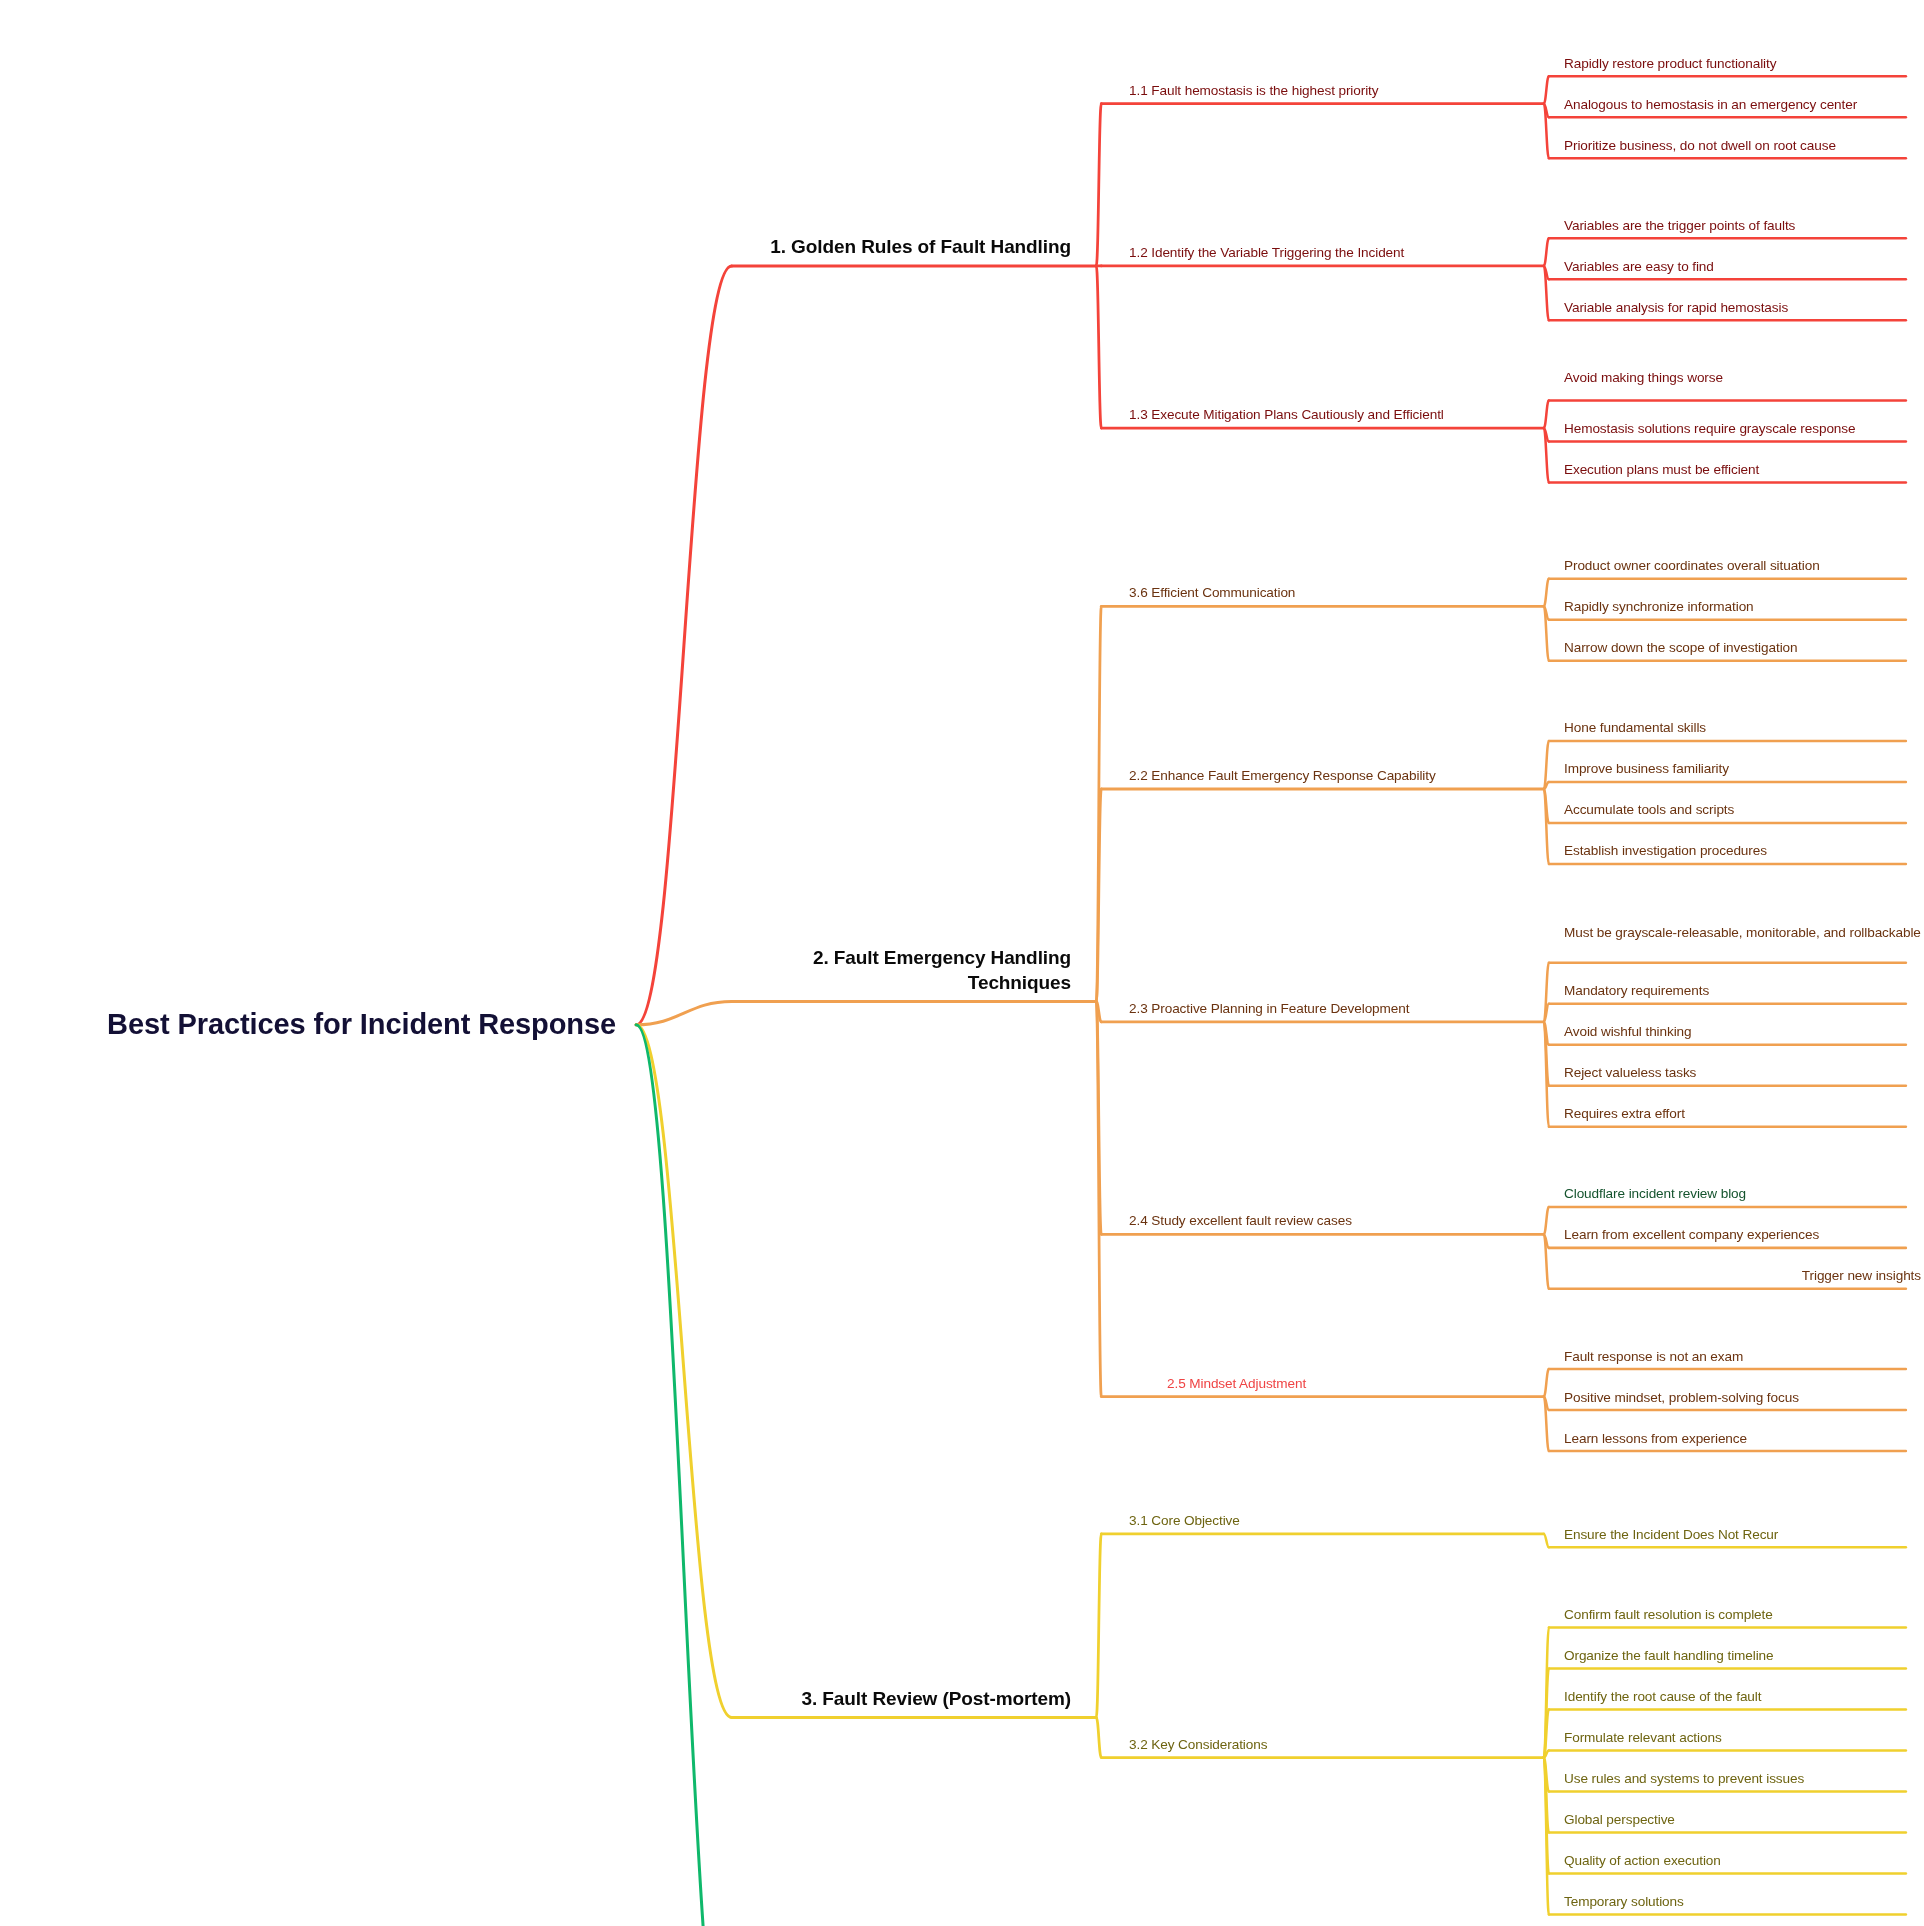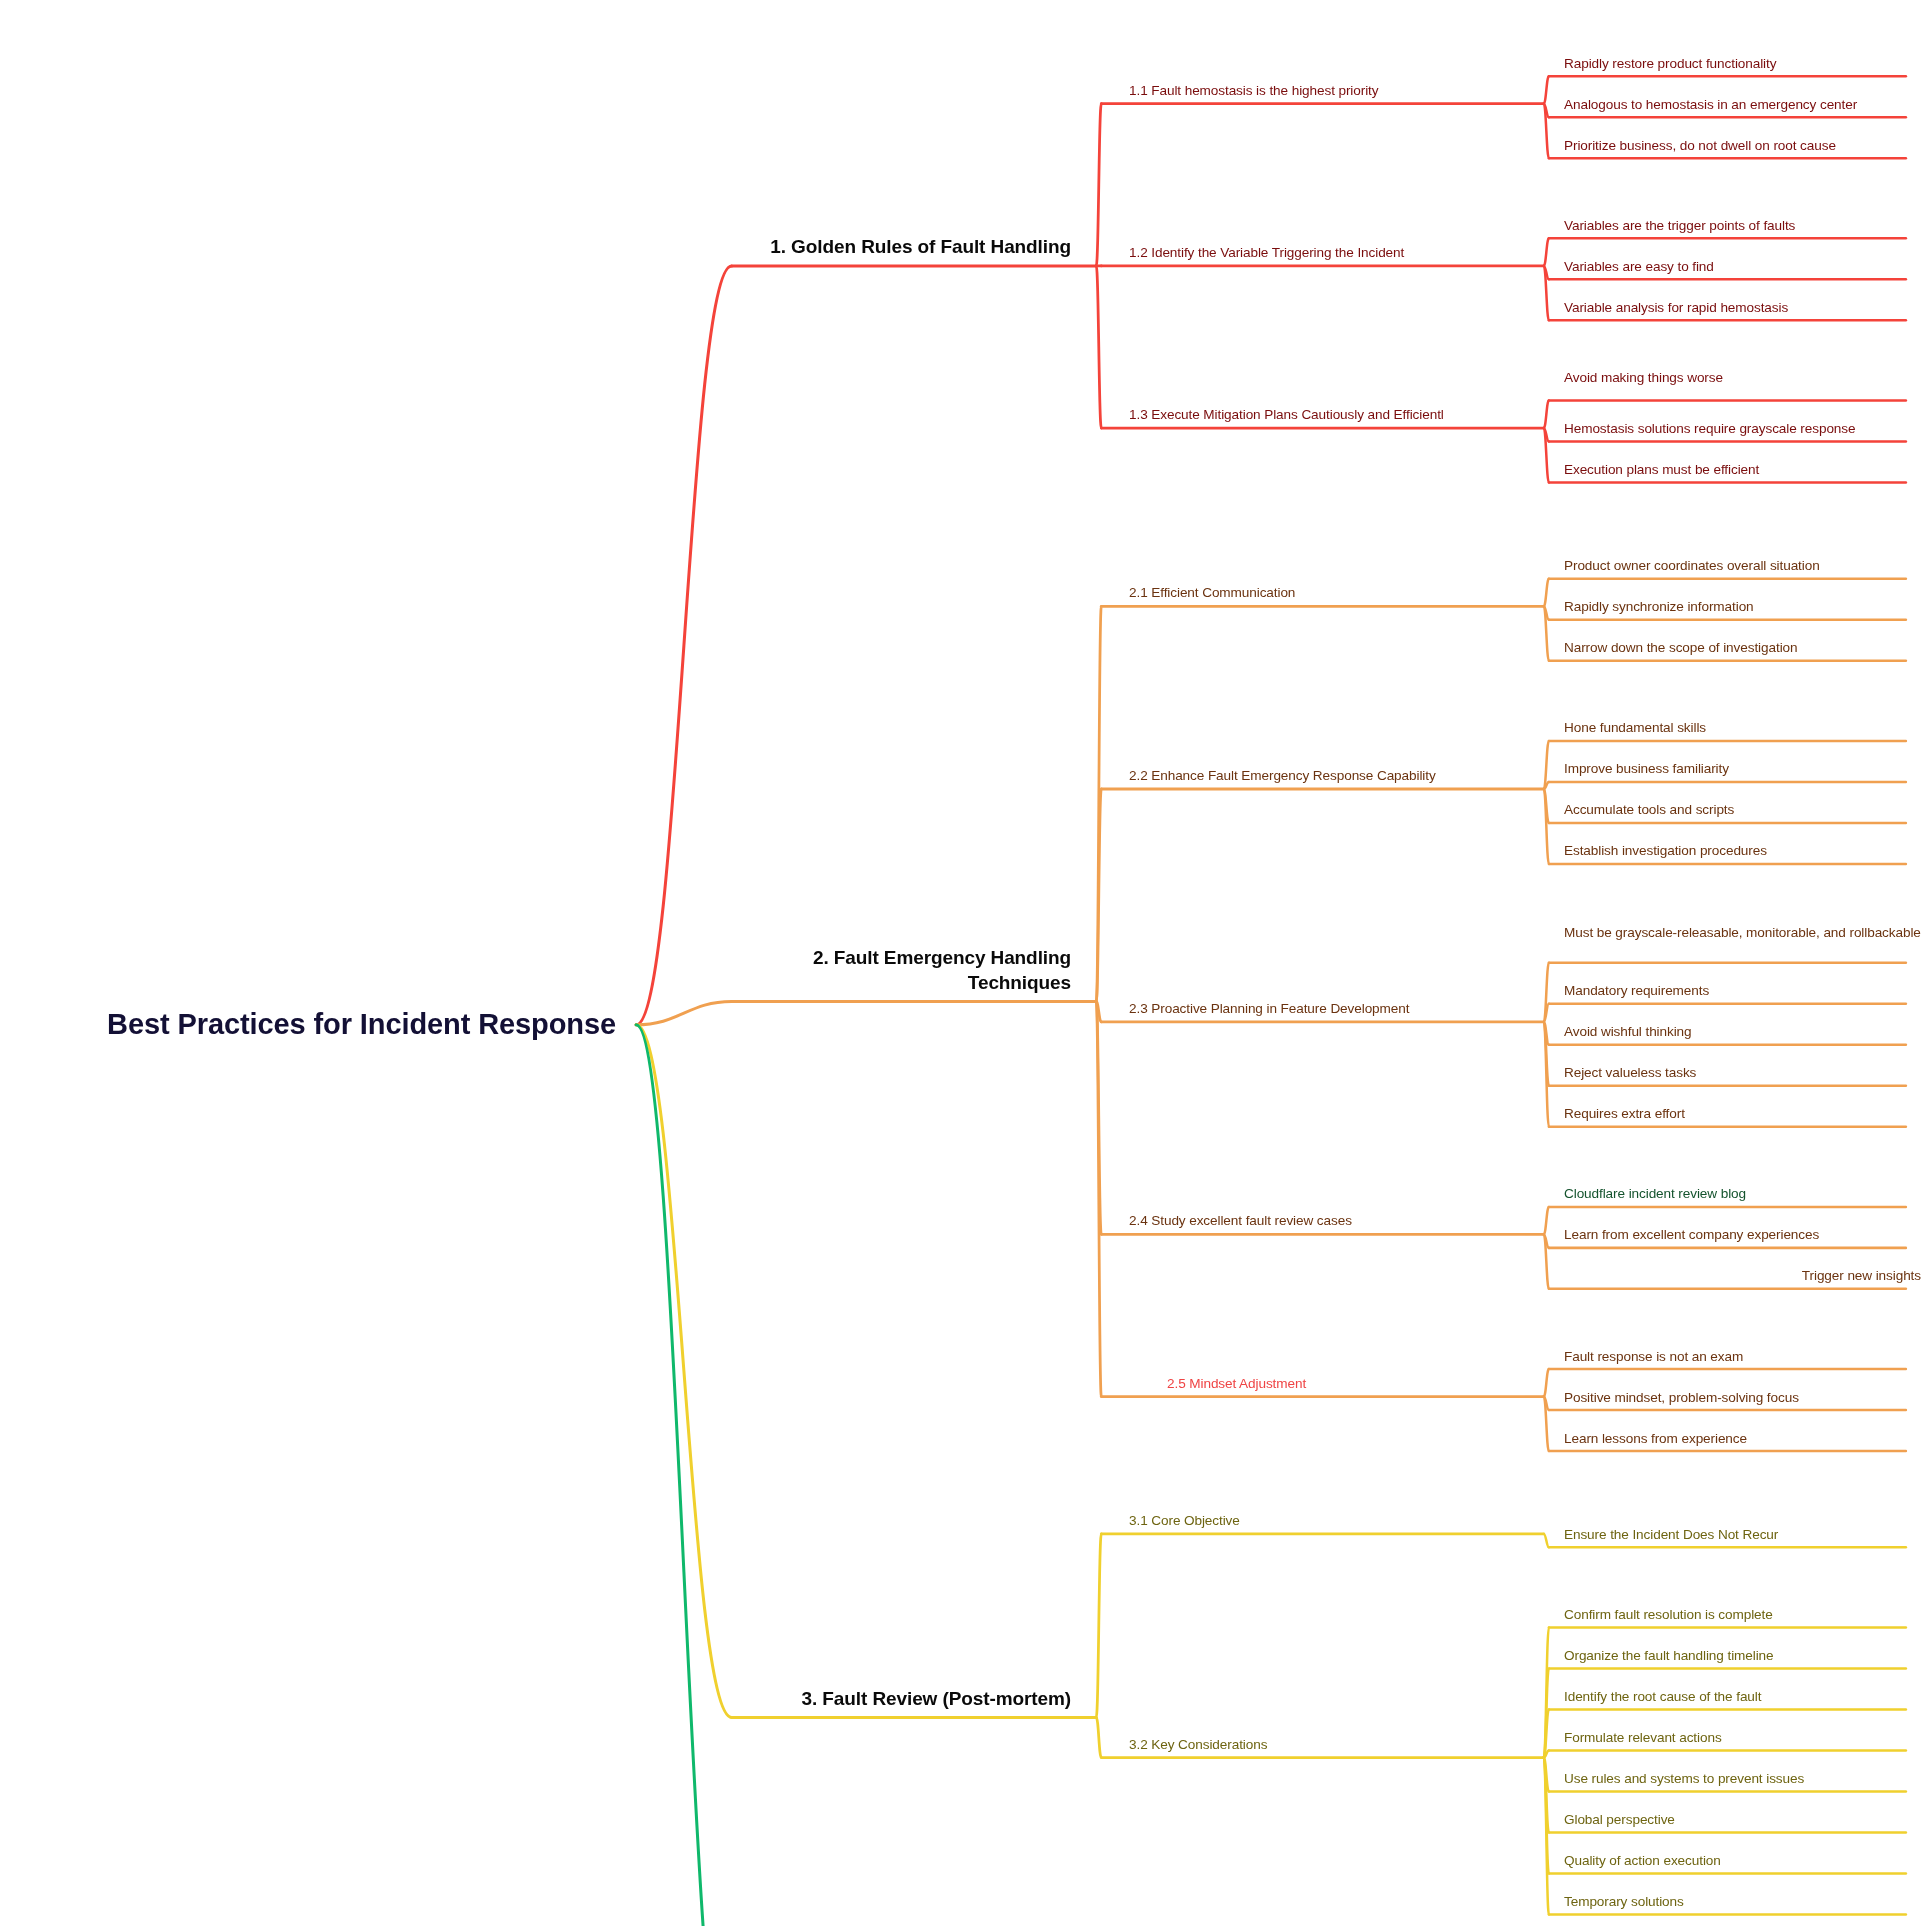--- a/index.html
+++ b/index.html
@@ -166,21 +166,21 @@
       <div class="node-label l3-label" style="left: 1564px; width: 357px; top: 137px; color: rgb(122, 13, 13);">Prioritize business, do not dwell on root cause</div>
       <div class="node-label l2-label" style="left: 1129px; width: 412px; top: 244px; color: rgb(122, 13, 13);">1.2 Identify the Variable Triggering the Incident</div>
       <div class="node-label l3-label" style="left: 1564px; width: 357px; top: 217px; color: rgb(122, 13, 13);">Variables are the trigger points of faults</div>
       <div class="node-label l3-label" style="left: 1564px; width: 357px; top: 258px; color: rgb(122, 13, 13);">Variables are easy to find</div>
       <div class="node-label l3-label" style="left: 1564px; width: 357px; top: 299px; color: rgb(122, 13, 13);">Variable analysis for rapid hemostasis</div>
       <div class="node-label l2-label" style="left: 1129px; width: 412px; top: 406px; color: rgb(122, 13, 13);">1.3 Execute Mitigation Plans Cautiously and Efficientl</div>
       <div class="node-label l3-label" style="left: 1564px; width: 357px; top: 369px; color: rgb(122, 13, 13);">Avoid making things worse</div>
       <div class="node-label l3-label" style="left: 1564px; width: 357px; top: 420px; color: rgb(122, 13, 13);">Hemostasis solutions require grayscale response</div>
       <div class="node-label l3-label" style="left: 1564px; width: 357px; top: 461px; color: rgb(122, 13, 13);">Execution plans must be efficient</div>
       <div class="node-label l1-label" style="left: 742px; width: 329px; top: 946px; color: rgb(10, 10, 10);">2. Fault Emergency Handling Techniques</div>
-      <div class="node-label l2-label" style="left: 1129px; width: 412px; top: 584px; color: rgb(107, 51, 16);">2.1 Efficient Communication</div>
+      <div class="node-label l2-label" style="left: 1129px; width: 412px; top: 584px; color: rgb(107, 51, 16);">3.6 Efficient Communication</div>
       <div class="node-label l3-label" style="left: 1564px; width: 357px; top: 557px; color: rgb(107, 51, 16);">Product owner coordinates overall situation</div>
       <div class="node-label l3-label" style="left: 1564px; width: 357px; top: 598px; color: rgb(107, 51, 16);">Rapidly synchronize information</div>
       <div class="node-label l3-label" style="left: 1564px; width: 357px; top: 639px; color: rgb(107, 51, 16);">Narrow down the scope of investigation</div>
       <div class="node-label l2-label" style="left: 1129px; width: 412px; top: 767px; color: rgb(107, 51, 16);">2.2 Enhance Fault Emergency Response Capability</div>
       <div class="node-label l3-label" style="left: 1564px; width: 357px; top: 719px; color: rgb(107, 51, 16);">Hone fundamental skills</div>
       <div class="node-label l3-label" style="left: 1564px; width: 357px; top: 760px; color: rgb(107, 51, 16);">Improve business familiarity</div>
       <div class="node-label l3-label" style="left: 1564px; width: 357px; top: 801px; color: rgb(107, 51, 16);">Accumulate tools and scripts</div>
       <div class="node-label l3-label" style="left: 1564px; width: 357px; top: 842px; color: rgb(107, 51, 16);">Establish investigation procedures</div>
       <div class="node-label l2-label" style="left: 1129px; width: 412px; top: 1000px; color: rgb(107, 51, 16);">2.3 Proactive Planning in Feature Development</div>
       <div class="node-label l3-label" style="left: 1564px; width: 357px; top: 924px; color: rgb(107, 51, 16);">Must be grayscale-releasable, monitorable, and rollbackable</div>

